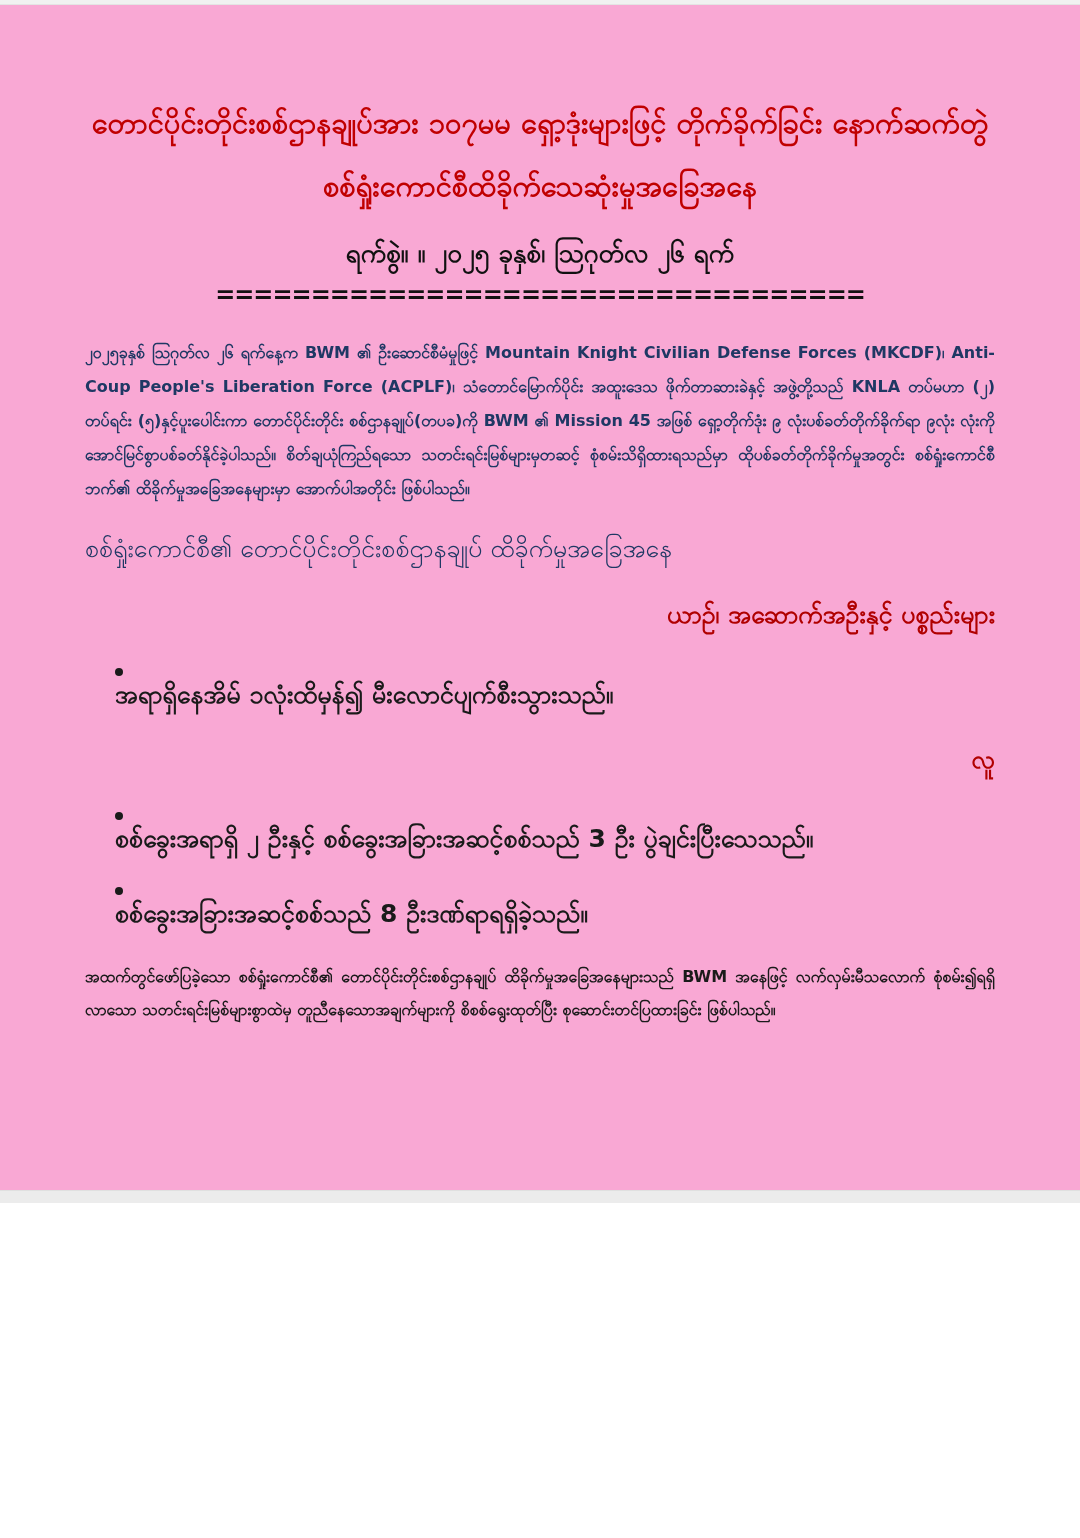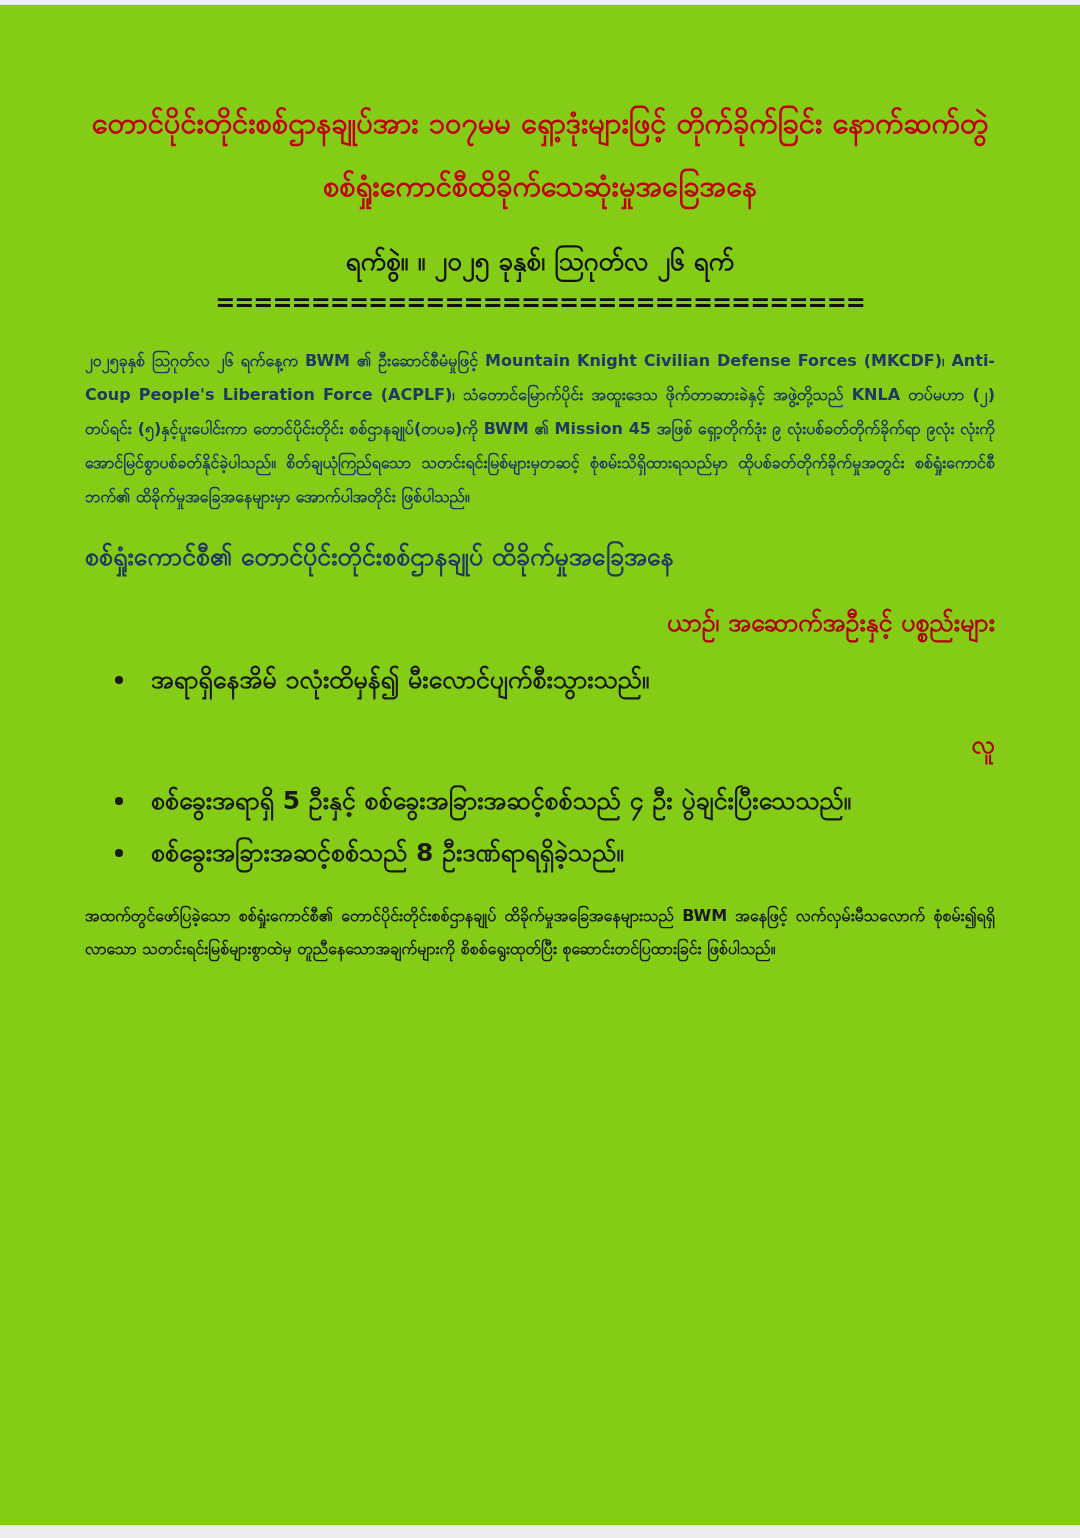--- a/index.html
+++ b/index.html
@@ -4,22 +4,22 @@
 <style>
   * { margin: 0; padding: 0; box-sizing: border-box; }
   html, body {
     width: 1080px;
     font-family: "DejaVu Sans", sans-serif;
   }
   body { background: #ffffff; }
   .page {
     position: relative;
     width: 1080px;
-    height: 1538px;
-    background: #84cc16;
+    height: 1203px;
+    background: #f9a8d4;
     overflow: hidden;
   }
   .chrome-strip-top {
     position: absolute;
     top: 0; left: 0; right: 0;
     height: 5px;
     background: #f1f1f1;
     border-bottom: 1px solid #e4e4e4;
   }
   .chrome-strip-bottom {
@@ -35,21 +35,21 @@
     width: 100%;
   }
   .doc-title {
     text-align: center;
     color: #c00000;
     font-weight: 700;
     font-size: 29px;
     line-height: 2.18;
   }
   .date-line {
-    margin-top: 24px;
+    margin-top: 16px;
     text-align: center;
     color: #111111;
     font-weight: 700;
     font-size: 26px;
     line-height: 1.5;
   }
   .divider {
     margin-top: 8px;
     text-align: center;
     color: #111111;
@@ -63,40 +63,41 @@
     font-size: 16px;
     font-weight: 700;
     line-height: 2.12;
     text-align: justify;
   }
   .para-navy { color: #1f3864; }
   .para-black { color: #1a1a1a; }
   .heading-navy {
     margin-top: 22px;
     color: #1f3864;
-    font-weight: 700;
+    font-weight: 400;
     font-size: 25px;
     line-height: 1.7;
   }
   .heading-red {
     margin-top: 24px;
     color: #b00000;
     font-weight: 700;
     font-size: 25px;
     line-height: 1.7;
     text-align: right;
   }
   .bullet-list {
     margin-top: 16px;
     padding-left: 30px;
   }
   .bullet-item {
     display: flex;
     align-items: flex-start;
     margin-bottom: 13px;
+    flex-direction: column;
   }
   .bullet-dot {
     flex: 0 0 auto;
     width: 8px;
     height: 8px;
     border-radius: 50%;
     background: #1a1a1a;
     margin: 15px 28px 0 0;
   }
   .bullet-text {
@@ -134,21 +135,21 @@
         <span class="bullet-dot"></span>
         <span class="bullet-text">အရာရှိနေအိမ် ၁လုံးထိမှန်၍ မီးလောင်ပျက်စီးသွားသည်။</span>
       </div>
     </div>
 
     <div class="heading-red">လူ</div>
 
     <div class="bullet-list">
       <div class="bullet-item">
         <span class="bullet-dot"></span>
-        <span class="bullet-text">စစ်ခွေးအရာရှိ 5 ဦးနှင့် စစ်ခွေးအခြားအဆင့်စစ်သည် ၄ ဦး ပွဲချင်းပြီးသေသည်။</span>
+        <span class="bullet-text">စစ်ခွေးအရာရှိ ၂ ဦးနှင့် စစ်ခွေးအခြားအဆင့်စစ်သည် 3 ဦး ပွဲချင်းပြီးသေသည်။</span>
       </div>
       <div class="bullet-item">
         <span class="bullet-dot"></span>
         <span class="bullet-text">စစ်ခွေးအခြားအဆင့်စစ်သည် 8 ဦးဒဏ်ရာရရှိခဲ့သည်။</span>
       </div>
     </div>
 
     <p class="para para-black">အထက်တွင်ဖော်ပြခဲ့သော စစ်ရှုံးကောင်စီ၏ တောင်ပိုင်းတိုင်းစစ်ဌာနချုပ် ထိခိုက်မှုအခြေအနေများသည် BWM အနေဖြင့် လက်လှမ်းမီသလောက် စုံစမ်း၍ရရှိလာသော သတင်းရင်းမြစ်များစွာထဲမှ တူညီနေသောအချက်များကို စိစစ်ရွေးထုတ်ပြီး စုဆောင်းတင်ပြထားခြင်း ဖြစ်ပါသည်။</p>
 
   </div>

